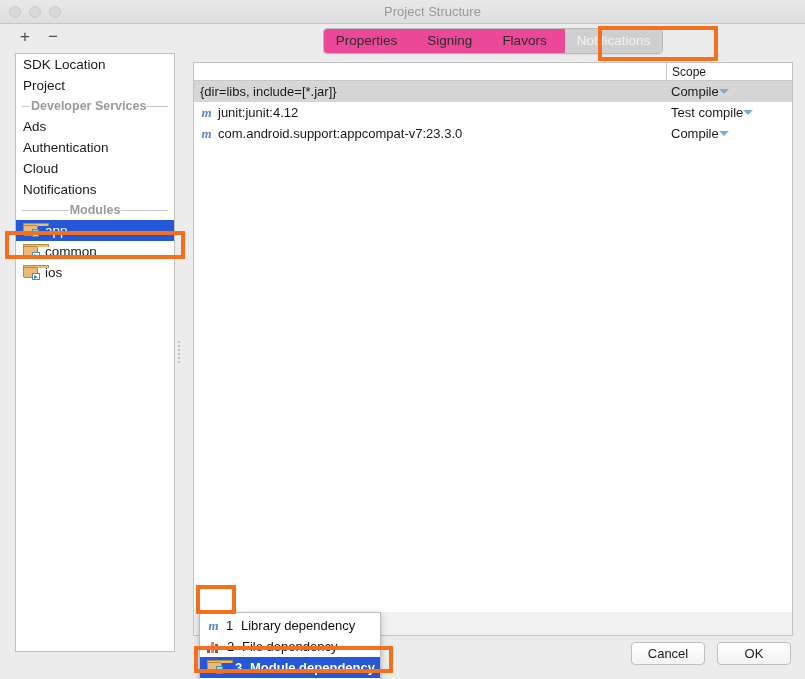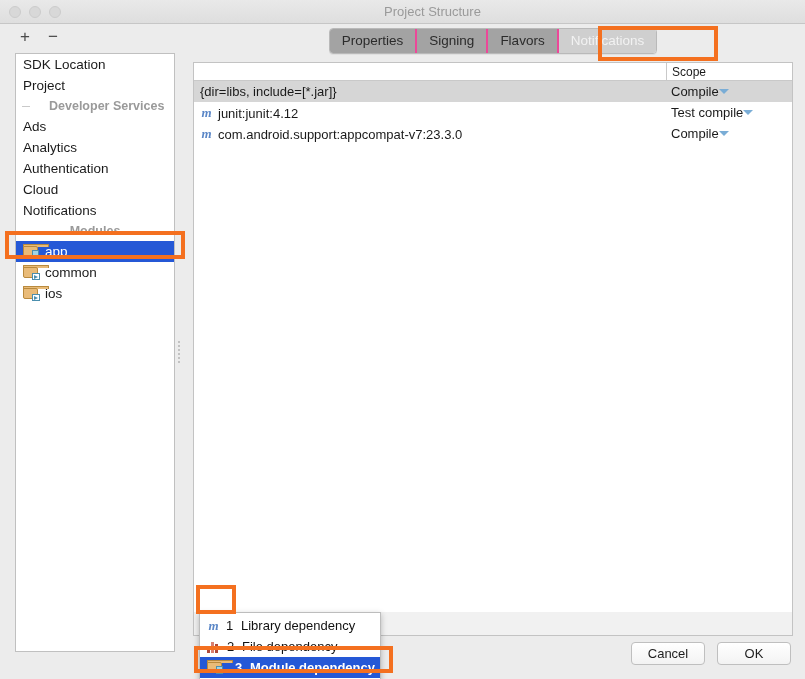--- a/index.html
+++ b/index.html
@@ -50,21 +50,21 @@
     background: #ffffff; border: 1px solid #c0c0c0;
     overflow: hidden;
   }
   .tree-row {
     height: 21px; line-height: 21px; padding-left: 7px;
     font-size: 13.5px; color: #1a1a1a; white-space: nowrap;
     display: flex; align-items: center;
   }
   .tree-row.selected { background: #2558d6; color: #ffffff; }
   .group-hdr {
-    height: 20px; display: flex; align-items: center; gap: 19px;
+    height: 20px; display: flex; align-items: center; gap: 1px;
     padding: 0 6px;
     font-size: 12.5px; font-weight: bold; color: #9a9a9a;
     white-space: nowrap;
   }
   .group-hdr .line { flex: 0 0 auto; height: 1px; background: #c9c9c9; }
   .group-hdr .line.l { width: 8px; }
   .group-hdr .line.r { flex: 1 1 auto; }
   .group-hdr.modules { justify-content: center; }
   .group-hdr.modules .line.l { flex: 1 1 auto; width: auto; }
 
@@ -107,22 +107,22 @@
     position: absolute; left: 0; top: 4px; width: 624px; height: 30px;
     display: flex; justify-content: center; align-items: flex-start;
   }
   .tabs {
     display: flex; border: 1px solid #b9b9b9; border-radius: 4px; overflow: hidden;
     background: #fdfdfd;
     box-shadow: 0 1px 0 rgba(0,0,0,0.05);
   }
   .tab {
     padding: 0 12px; height: 24px; line-height: 24px;
-    font-size: 13.5px; color: #2b2b2b; background: #a3a3a3;
-    border-right: 2px solid #ec4899; white-space: nowrap; cursor: default;
+    font-size: 13.5px; color: #2b2b2b; background: #ec4899;
+    border-right: 6px solid #ec4899; white-space: nowrap; cursor: default;
   }
   .tab:last-child { border-right: none; }
   .tab.active { background: #cfcfcf; color: #f2f2f2; }
 
   .content-area {
     position: absolute; left: 12px; top: 38px; width: 600px; height: 560px;
     background: #ffffff; border: 1px solid #c3c3c3;
   }
 
   .table-head {
@@ -132,21 +132,21 @@
   .table-head .scope-col {
     position: absolute; left: 472px; top: 0; width: 128px; height: 18px;
     border-left: 1px solid #c9c9c9;
     font-size: 12px; color: #1a1a1a; line-height: 18px; padding-left: 5px;
   }
   .drow {
     position: relative; height: 21px; display: flex; align-items: center;
     font-size: 13px; color: #1a1a1a;
   }
   .drow.alt { background: #d6d6d6; }
-  .drow .name { padding-left: 6px; display: flex; align-items: flex-end; gap: 5px; white-space: nowrap; }
+  .drow .name { padding-left: 6px; display: flex; align-items: flex-start; gap: 5px; white-space: nowrap; }
   .mvn {
     font-family: "Liberation Serif", serif; font-style: italic; font-weight: bold;
     font-size: 13px; color: #5b87c7; width: 13px; text-align: center;
   }
   .drow .scope {
     position: absolute; left: 472px; top: 0; width: 128px; height: 21px;
     display: flex; align-items: center; justify-content: flex-start;
     padding: 0 8px 0 5px; white-space: nowrap;
   }
   .caret {
@@ -242,23 +242,20 @@
         </div>
 
         <div class="group-hdr">
           <span class="line l"></span>
           <span>Developer Services</span>
           <span class="line r"></span>
         </div>
 
         <div class="tree-row">
           <span>Ads</span>
-        </div>
-        <div class="tree-row">
-          <span>Analytics</span>
         </div>
         <div class="tree-row">
           <span>Authentication</span>
         </div>
         <div class="tree-row">
           <span>Cloud</span>
         </div>
         <div class="tree-row">
           <span>Notifications</span>
         </div>

